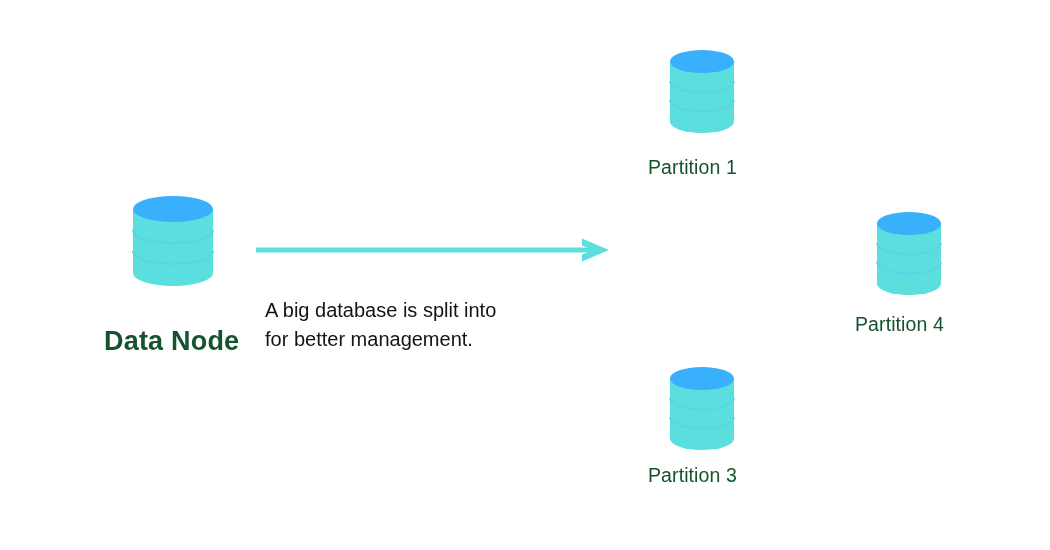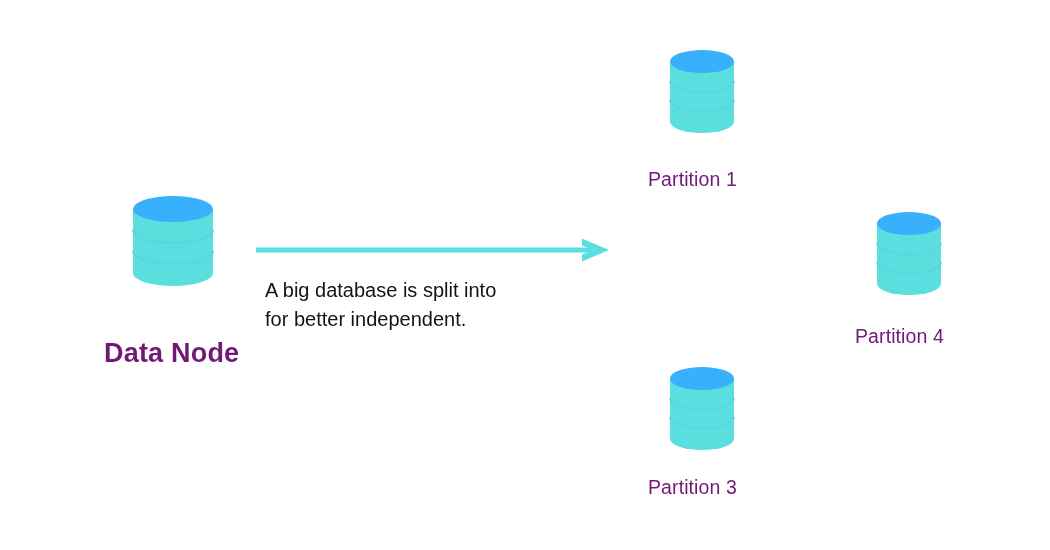--- a/index.html
+++ b/index.html
@@ -32,24 +32,23 @@
   }
 
   
   .node-group {
     position: absolute;
   }
 
   
   .node-label {
     position: absolute;
-    color: #701a75;
+    color: #14532d;
     white-space: nowrap;
     line-height: 1;
-    margin-top: 12px;
   }
   .label-main {
     font-size: 27px;
     font-weight: 700;
     letter-spacing: 0.2px;
   }
   .label-partition {
     font-size: 19.5px;
     font-weight: 400;
     letter-spacing: 0.1px;
@@ -65,20 +64,21 @@
   }
 
   
   .caption-block {
     position: absolute;
     color: #141414;
     font-size: 20px;
     line-height: 28.5px;
     font-weight: 400;
     white-space: nowrap;
+    margin-top: 20px;
   }
   .caption-line {
     display: block;
   }
 </style>
 </head>
 <body>
 
 <div id="canvas">
 
@@ -99,21 +99,21 @@
 
   <div class="flow-arrow" style="left:256px; top:236px; width:360px; height:30px;">
     <svg width="360" height="30" viewBox="0 0 360 30" xmlns="http://www.w3.org/2000/svg" aria-hidden="true">
       <rect x="0" y="11.5" width="337" height="5" fill="#5BDEDE"></rect>
       <path d="M326,2.5 L353,14 L326,25.5 L326,18.5 L338,14 L326,9.5 Z" fill="#5BDEDE"></path>
     </svg>
   </div>
 
   <div class="caption-block" style="left:265px; top:276px;">
     <span class="caption-line">A big database is split into</span>
-    <span class="caption-line">for better independent.</span>
+    <span class="caption-line">for better management.</span>
   </div>
 
   <div class="node-group" style="left:670px; top:50px; width:64px; height:83px;">
     <div class="db-cylinder" style="left:0; top:0; width:64px; height:83px;">
       <svg viewBox="0 0 64 83" xmlns="http://www.w3.org/2000/svg" aria-hidden="true">
         <path d="M0,11.5 L0,71.5 A32,11.5 0 0 0 64,71.5 L64,11.5 Z" fill="#5BDEDE"></path>
         <path d="M0,31 A32,11.5 0 0 0 64,31" fill="none" stroke="#5ED3E6" stroke-width="1.9"></path>
         <path d="M0,50 A32,11.5 0 0 0 64,50" fill="none" stroke="#5ED3E6" stroke-width="1.9"></path>
         <ellipse cx="32" cy="11.5" rx="32" ry="11.5" fill="#38B0FC"></ellipse>
       </svg>

